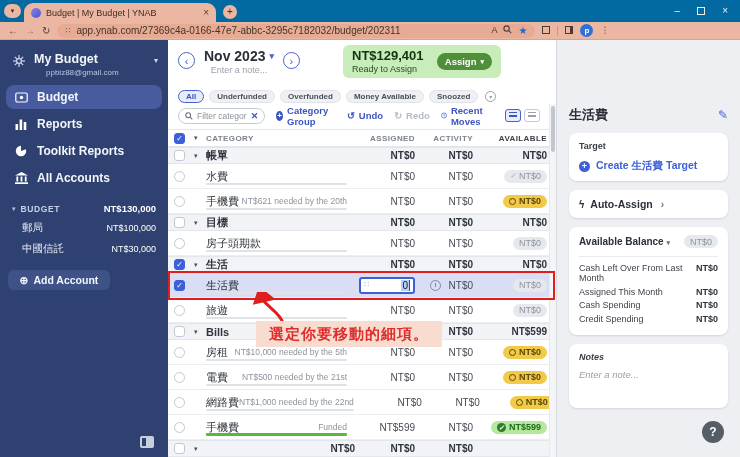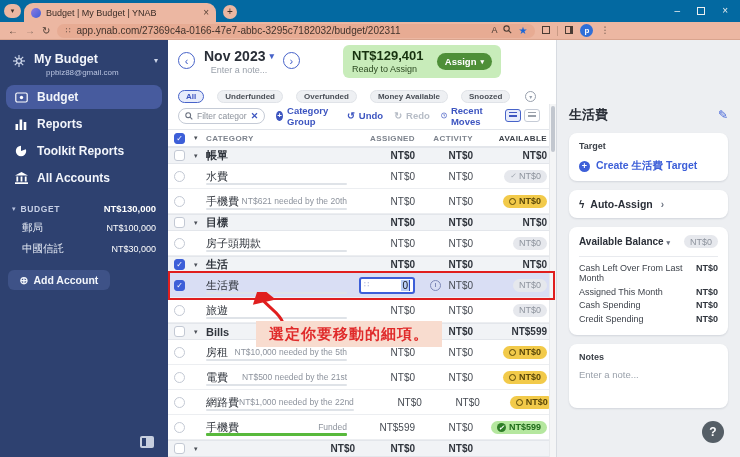--- a/index.html
+++ b/index.html
@@ -73,21 +73,21 @@
   .mtitle { font-size:14px; font-weight:bold; color:#2a2f38; white-space:nowrap; }
   .mtitle .c { color:#4763c9; font-size:9px; vertical-align:2px; }
   .mnote { font-size:9px; color:#9aa1ab; margin-top:1px; }
   .greenpanel { position:absolute; left:175px; top:5px; width:158px; height:33px; background:#c8ecba;
     border-radius:6px; display:flex; align-items:center; padding:0 9px; }
   .rta-amt { font-size:13px; font-weight:bold; color:#17320f; line-height:1.15; }
   .rta-label { font-size:9px; color:#2c4a22; }
   .assignbtn { margin-left:auto; height:17px; background:#4e8f38; border-radius:9px; color:#fff;
     font-size:9.5px; font-weight:bold; display:flex; align-items:center; gap:4px; padding:0 8px; }
   .assignbtn .c { font-size:7px; }
-  .frow { display:flex; align-items:center; gap:13px; padding:5px 0 0 10px; height:19px; }
+  .frow { display:flex; align-items:center; gap:5px; padding:5px 0 0 10px; height:19px; }
   .fpill { height:13px; padding:0 7px; border-radius:7px; background:#eef0f3; border:1px solid #e0e3e8;
     color:#4a4f57; font-size:8px; font-weight:bold; display:flex; align-items:center; }
   .fpill.sel { background:#e7ecfb; border-color:#4763c9; color:#3d55c0; }
   .fsnooze { width:11px; height:11px; border-radius:50%; border:1px solid #98a0ad; color:#98a0ad;
     font-size:6px; display:flex; align-items:center; justify-content:center; margin-left:2px; }
   .toolrow { display:flex; align-items:center; height:25px; padding-left:10px; gap:11px;
     font-size:9.5px; color:#3d55c0; font-weight:bold; }
   .finput { width:120px; height:16px; border:1px solid #c5cbd6; border-radius:8px; background:#fff;
     display:flex; align-items:center; padding:0 6px; gap:4px; }
   .finput input { border:0; outline:0; flex:1; width:10px; font-size:8.5px; color:#6b7280;
@@ -176,21 +176,21 @@
   .autorow { display:flex; align-items:center; gap:6px; font-size:10.5px; font-weight:bold; color:#2a2f38; }
   .bolt { color:#2a2f38; font-size:10px; }
   .chev { color:#6b7280; font-size:10px; margin-left:2px; }
   .balhead { display:flex; justify-content:space-between; align-items:center; }
   .ballabel { font-size:10px; font-weight:bold; color:#2a2f38; }
   .ballabel .c { font-size:7px; color:#6b7280; }
   .baldiv { border-top:1px solid #e8eaee; margin:8px 0 6px; }
   .balrow { display:flex; justify-content:space-between; font-size:9px; color:#3f444c; margin:3.5px 0; }
   .balval { font-weight:bold; color:#2f343c; }
   .notesph { margin-top:7px; font-size:9.5px; color:#9aa1ab; }
-  .notescard { min-height:64px; }
+  .notescard { min-height:64px;font-style:italic; }
   .help { position:absolute; right:16px; bottom:14px; width:22px; height:22px; border-radius:50%;
     background:#555e66; color:#fff; display:flex; align-items:center; justify-content:center;
     font-size:12px; font-weight:bold; }
 </style>
 </head>
 <body>
 
 <div id="chrome">
   <div class="tabstrip">
     <div class="tabsearch">▾</div>

